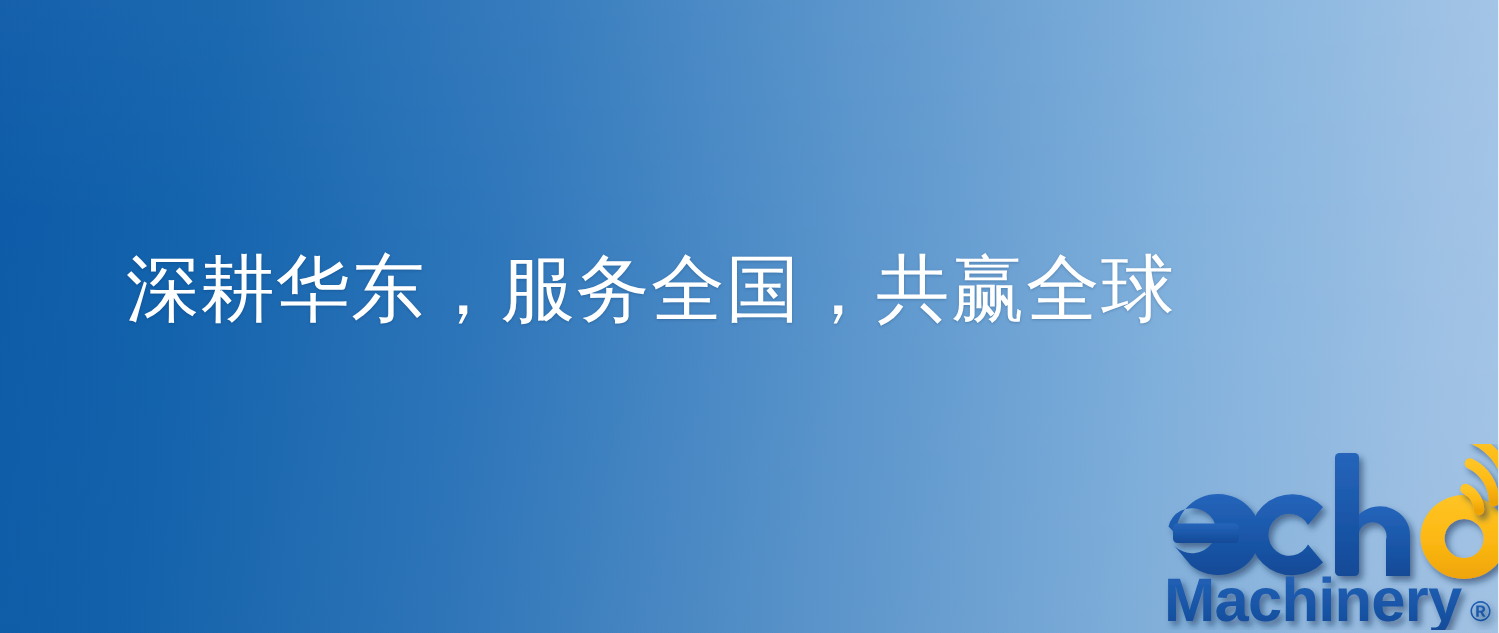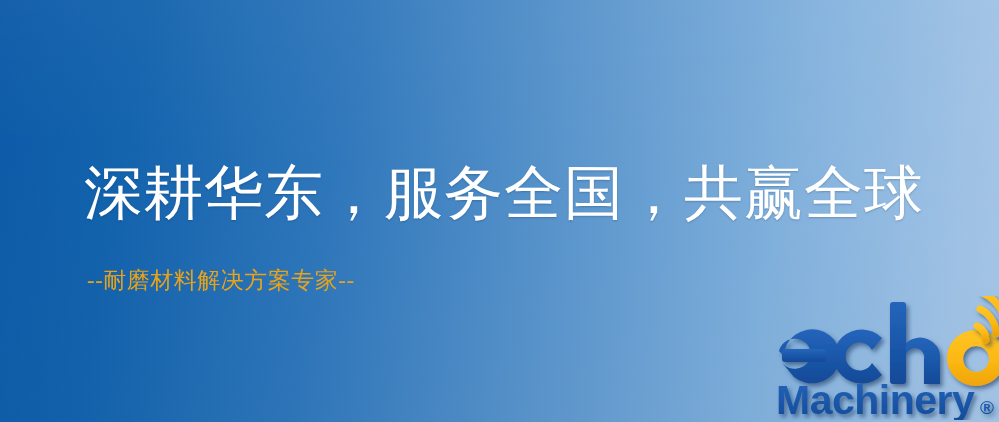--- a/index.html
+++ b/index.html
@@ -35,22 +35,22 @@
     background: linear-gradient(185deg, rgba(255,255,255,0.06) 0%, rgba(255,255,255,0.0) 45%, rgba(0,40,90,0.04) 100%);
     pointer-events: none;
   }
 
   
   .headline {
     position: absolute;
     left: 84px;
     top: 155px;
     color: #ffffff;
-    font-family: Liberation Serif, serif;
-    font-size: 59px;
+    font-family: Liberation Sans, sans-serif;
+    font-size: 49px;
     line-height: 76px;
     letter-spacing: 1px;
     white-space: nowrap;
     text-shadow: 0 1px 2px rgba(0, 38, 80, 0.25);
   }
 
   
   .subtitle {
     position: absolute;
     left: 87px;
@@ -79,21 +79,20 @@
 </style>
 </head>
 <body>
 
 <div class="banner">
 
   <div class="banner-sheen"></div>
 
   <div class="headline">深耕华东，服务全国，共赢全球</div>
 
-  <div class="subtitle">--耐磨材料解决方案专家--</div>
 
   <div class="logo">
     <svg viewBox="0 0 250 124" xmlns="http://www.w3.org/2000/svg" aria-hidden="true">
       <defs>
         <filter id="dropshadow" x="-30%" y="-30%" width="180%" height="180%">
           <feDropShadow dx="2.5" dy="3" stdDeviation="2.2" flood-color="#0b2d56" flood-opacity="0.55"></feDropShadow>
         </filter>
         <linearGradient id="goldGrad" x1="0" y1="0" x2="0" y2="1">
           <stop offset="0%" stop-color="#ffc425"></stop>
           <stop offset="55%" stop-color="#fcb813"></stop>

